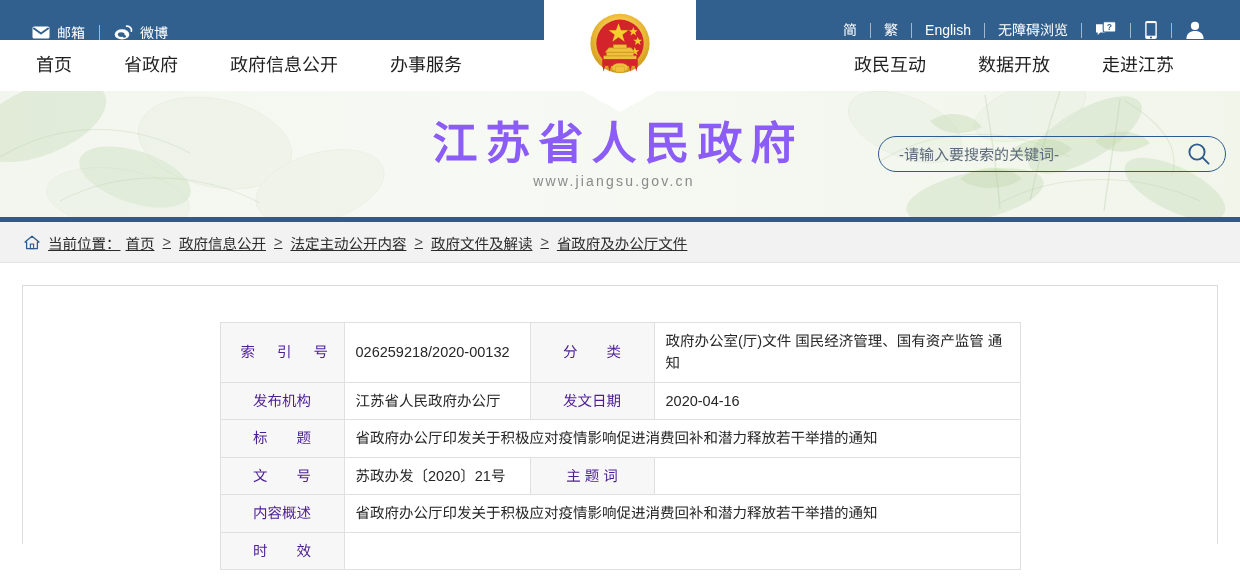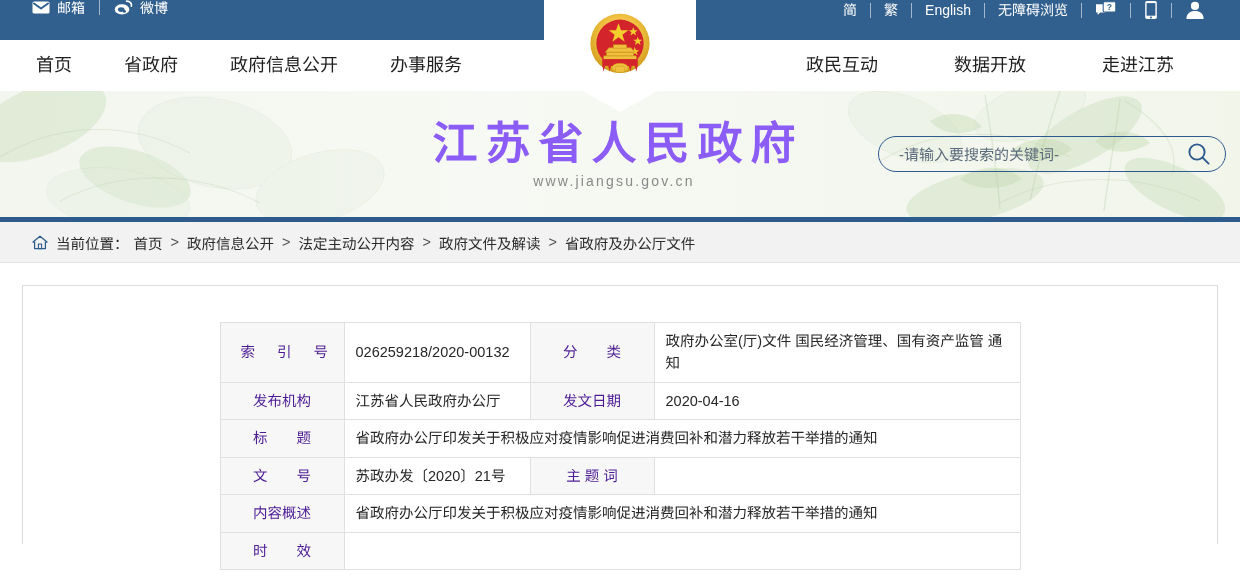--- a/index.html
+++ b/index.html
@@ -10,21 +10,21 @@
     background: #ffffff;
     overflow: hidden;
   }
 
   
   .topbar {
     position: relative;
     height: 40px;
     background: #31608f;
     display: flex;
-    align-items: flex-start;
+    align-items: flex-end;
     color: #ffffff;
     font-size: 14px;
   }
   .topbar-left { display: flex; align-items: center; padding-left: 18px; gap: 0; }
   .tb-item {
     display: flex; align-items: center; gap: 7px;
     color: #fff; text-decoration: none;
     padding: 0 14px; line-height: 1;
     cursor: pointer; white-space: nowrap;
   }
@@ -40,21 +40,21 @@
   .nav {
     position: relative;
     height: 51px;
     background: #ffffff;
     display: flex;
     align-items: center;
     border-bottom: 1px solid #ffffff;
   }
   .nav-group { display: flex; align-items: center; }
   .nav-group.left { padding-left: 10px; }
-  .nav-group.right { margin-left: auto; padding-right: 40px; gap: 24px; }
+  .nav-group.right { margin-left: auto; padding-right: 40px; }
   .nav-item {
     font-size: 18px; color: #1f1f1f; text-decoration: none;
     padding: 0 26px; line-height: 51px; white-space: nowrap;
     cursor: pointer;
   }
 
   
   .emblem-wrap {
     position: absolute;
     left: 50%; top: 0;
@@ -128,23 +128,24 @@
     background: none; border: none; cursor: pointer;
     display: flex; align-items: center; justify-content: center;
   }
 
   
   .blue-rule { height: 5px; background: #2e5b8d; }
   .crumbbar {
     height: 41px;
     background: #f2f2f2;
     display: flex; align-items: center;
-    padding-left: 32px;
+    padding-left: 24px;
     font-size: 14.5px; color: #2b2b2b;
     border-bottom: 1px solid #e3e3e3;
+    text-decoration: underline;
   }
   .crumb-home { margin-right: 8px; line-height: 0; }
   .crumb-label { margin-right: 2px; }
   .crumb-link { color: #2b2b2b; text-decoration: none; cursor: pointer; padding: 0 3px; }
   .crumb-sep { color: #555; padding: 0 5px; }
   .crumb-current { color: #2b2b2b; padding: 0 3px; }
 
   
   .content-area {
     background: #fff;

